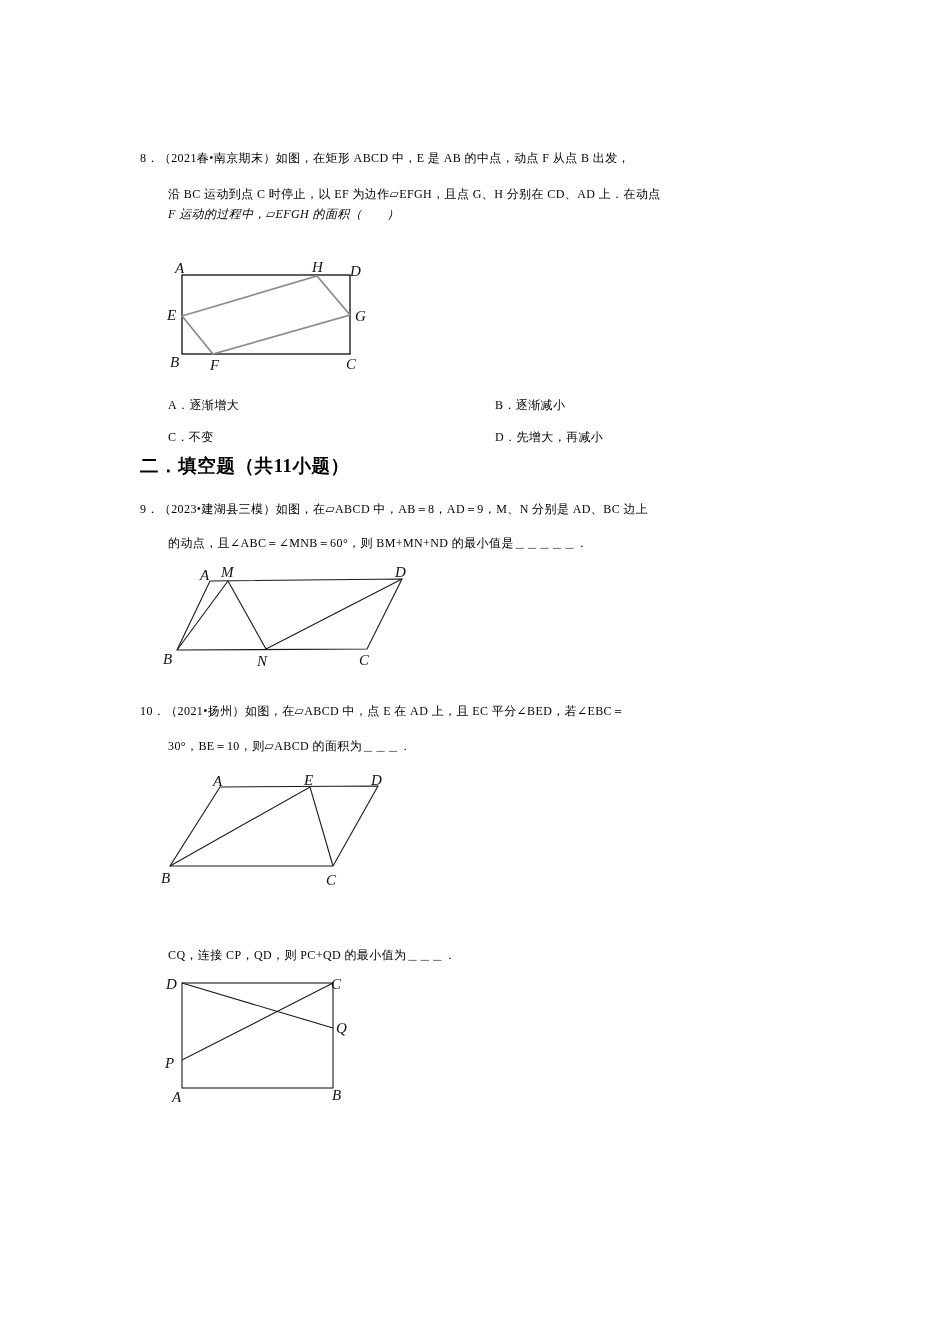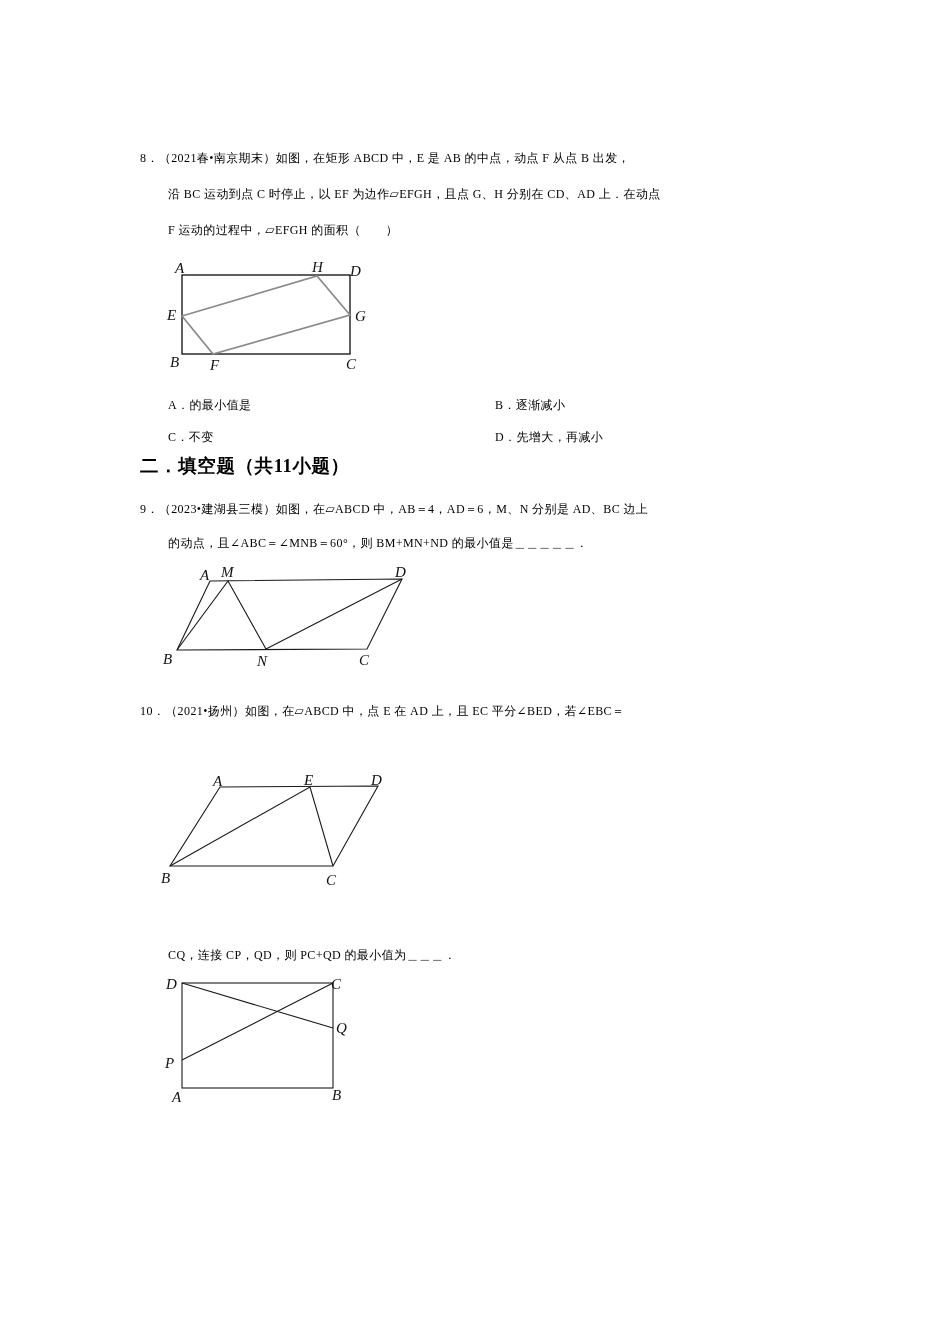--- a/index.html
+++ b/index.html
@@ -23,61 +23,62 @@
   .edge-thin{stroke:#1a1a1a;stroke-width:1.1;fill:none;}
   .gray-par{stroke:#8a8a8a;stroke-width:1.7;fill:none;}
 </style>
 </head>
 <body>
 
 <div class="page">
 
   <div class="tline" style="left:140px;top:148px;">8．（2021春•南京期末）如图，在矩形 ABCD 中，E 是 AB 的中点，动点 F 从点 B 出发，</div>
   <div class="tline" style="left:168px;top:184px;">沿 BC 运动到点 C 时停止，以 EF 为边作▱EFGH，且点 G、H 分别在 CD、AD 上．在动点</div>
-  <div class="tline" style="left:168px;top:220px;">F 运动的过程中，▱EFGH 的面积（　　）</div>
+  <div class="tline" style="left:168px;top:204px;font-style:italic;">F 运动的过程中，▱EFGH 的面积（　　）</div>
 
   <div class="fig" style="left:160px;top:258px;width:210px;height:118px;">
     <svg width="210" height="118" viewBox="0 0 210 118">
       <rect x="22" y="17" width="168" height="79" class="edge"></rect>
       <polygon points="22,58 157,18 190,57 53,96" class="gray-par"></polygon>
     </svg>
     <span class="vlabel" style="left:15px;top:3px;">A</span>
     <span class="vlabel" style="left:152px;top:2px;">H</span>
     <span class="vlabel" style="left:190px;top:6px;">D</span>
     <span class="vlabel" style="left:7px;top:50px;">E</span>
     <span class="vlabel" style="left:195px;top:51px;">G</span>
     <span class="vlabel" style="left:10px;top:97px;">B</span>
     <span class="vlabel" style="left:50px;top:100px;">F</span>
     <span class="vlabel" style="left:186px;top:99px;">C</span>
   </div>
 
-  <div class="tline" style="left:168px;top:395px;">A．的最小值是</div>
+  <div class="tline" style="left:168px;top:395px;">A．逐渐增大</div>
   <div class="tline" style="left:495px;top:395px;">B．逐渐减小</div>
   <div class="tline" style="left:168px;top:427px;">C．不变</div>
   <div class="tline" style="left:495px;top:427px;">D．先增大，再减小</div>
 
   <div class="tline sec-header" style="left:140px;top:456px;text-align:right;">二．填空题（共11小题）</div>
 
-  <div class="tline" style="left:140px;top:499px;">9．（2023•建湖县三模）如图，在▱ABCD 中，AB＝4，AD＝6，M、N 分别是 AD、BC 边上</div>
+  <div class="tline" style="left:140px;top:499px;">9．（2023•建湖县三模）如图，在▱ABCD 中，AB＝8，AD＝9，M、N 分别是 AD、BC 边上</div>
   <div class="tline" style="left:168px;top:533px;">的动点，且∠ABC＝∠MNB＝60°，则 BM+MN+ND 的最小值是＿＿＿＿＿．</div>
 
   <div class="fig" style="left:160px;top:565px;width:260px;height:112px;">
     <svg width="260" height="112" viewBox="0 0 260 112">
       <polygon points="50,16 242,14 207,84 17,85" class="edge-thin"></polygon>
       <polyline points="17,85 68,16 106,84 242,14" class="edge-thin"></polyline>
     </svg>
     <span class="vlabel" style="left:40px;top:3px;">A</span>
     <span class="vlabel" style="left:61px;top:0px;">M</span>
     <span class="vlabel" style="left:235px;top:0px;">D</span>
     <span class="vlabel" style="left:3px;top:87px;">B</span>
     <span class="vlabel" style="left:97px;top:89px;">N</span>
     <span class="vlabel" style="left:199px;top:88px;">C</span>
   </div>
 
   <div class="tline" style="left:140px;top:701px;">10．（2021•扬州）如图，在▱ABCD 中，点 E 在 AD 上，且 EC 平分∠BED，若∠EBC＝</div>
+  <div class="tline" style="left:168px;top:736px;">30°，BE＝10，则▱ABCD 的面积为＿＿＿．</div>
 
   <div class="fig" style="left:155px;top:770px;width:240px;height:122px;">
     <svg width="240" height="122" viewBox="0 0 240 122">
       <polygon points="65,17 223,16 178,96 15,96" class="edge-thin"></polygon>
       <polyline points="15,96 155,17 178,96" class="edge-thin"></polyline>
     </svg>
     <span class="vlabel" style="left:58px;top:4px;">A</span>
     <span class="vlabel" style="left:149px;top:3px;">E</span>
     <span class="vlabel" style="left:216px;top:3px;">D</span>
     <span class="vlabel" style="left:6px;top:101px;">B</span>

